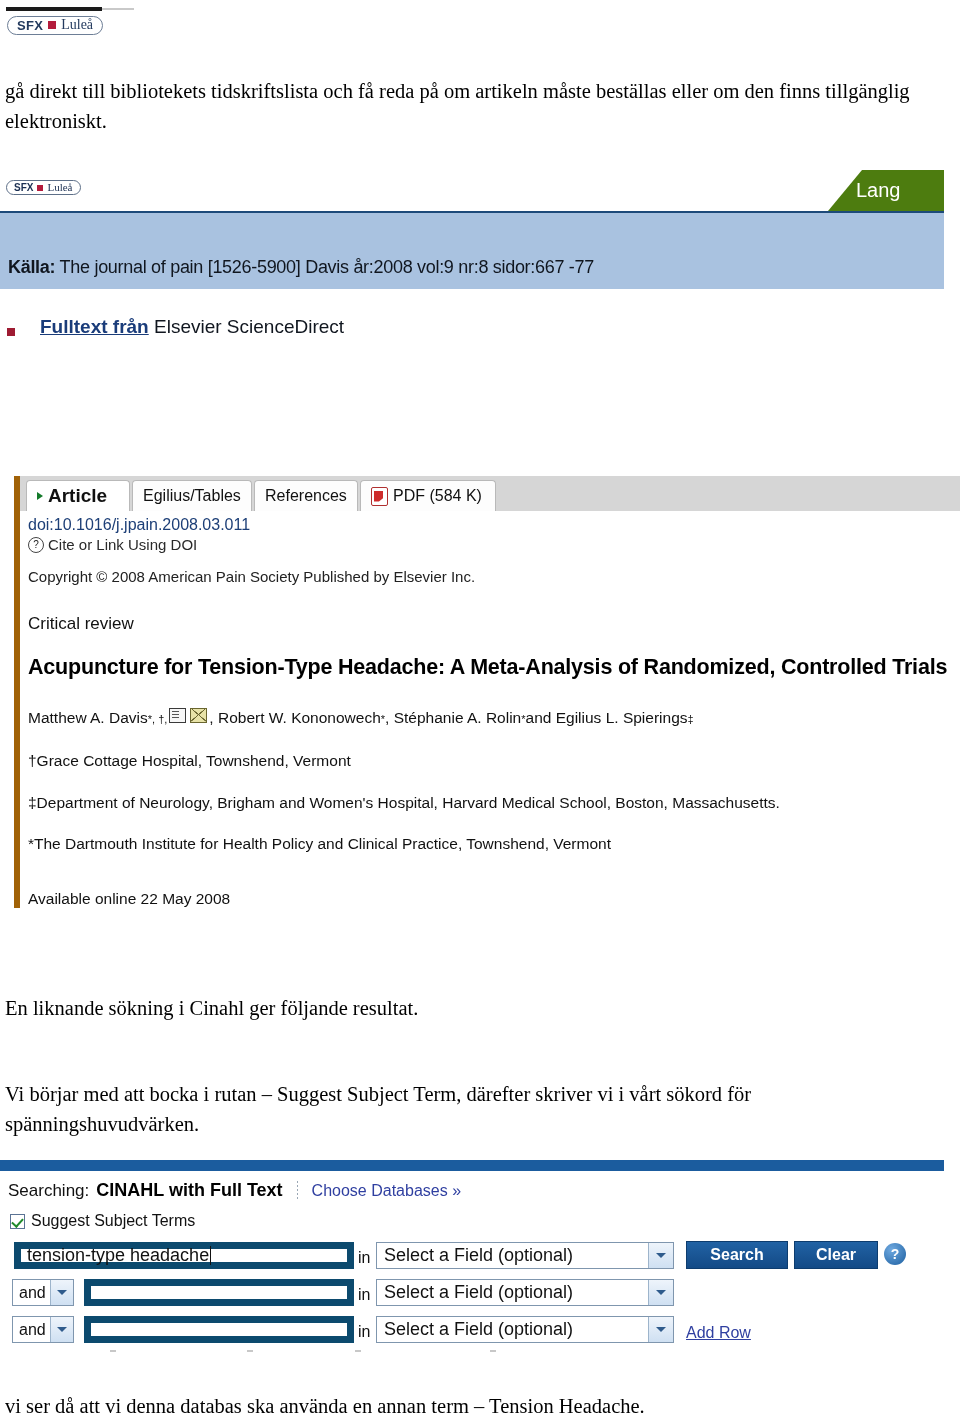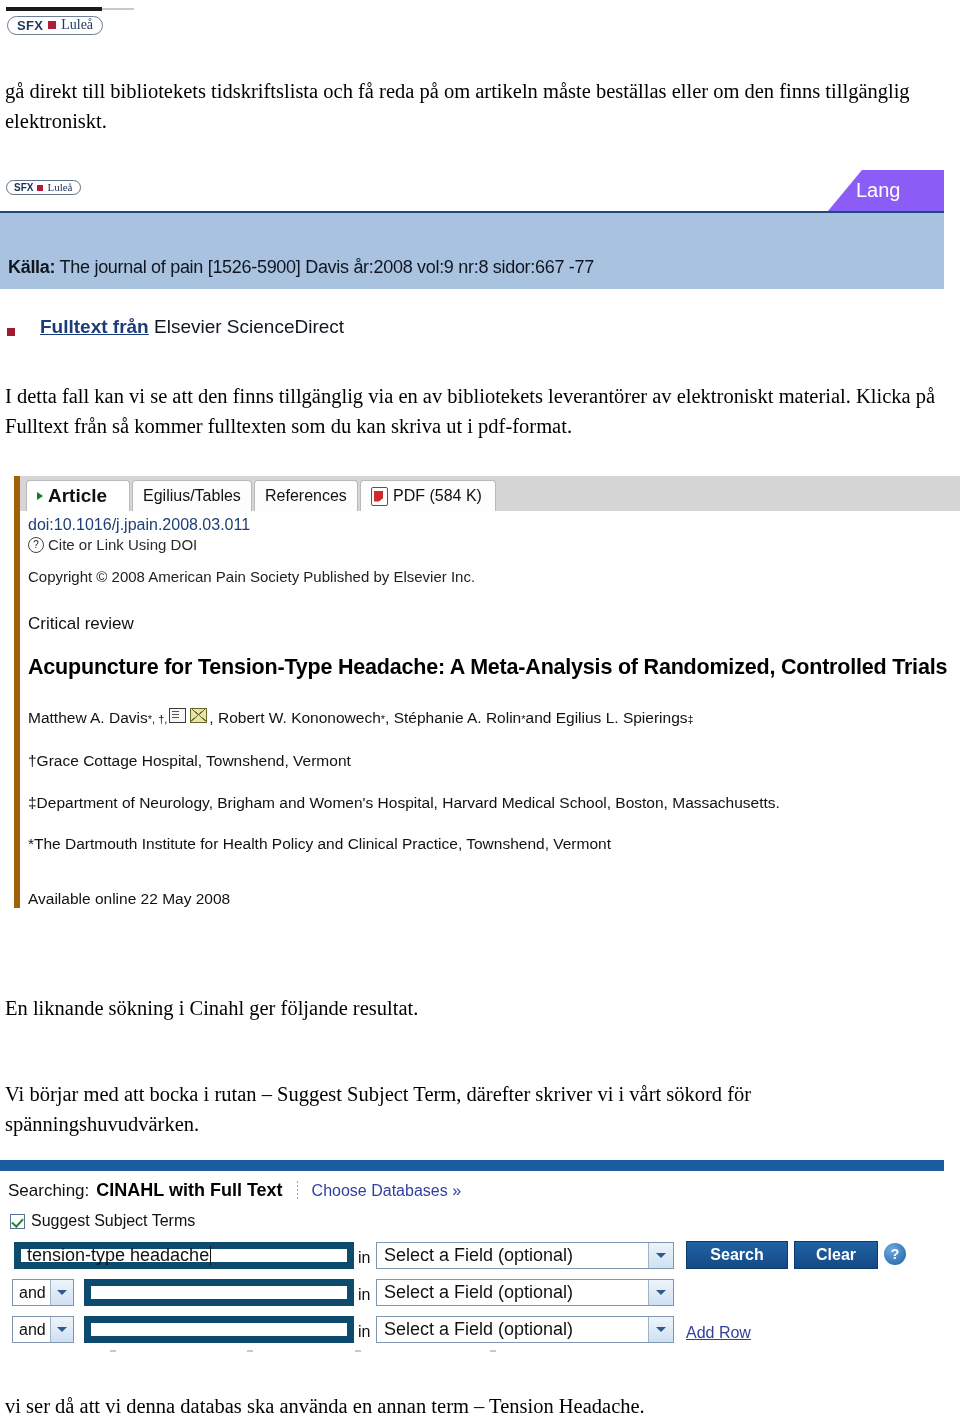--- a/index.html
+++ b/index.html
@@ -63,21 +63,21 @@
   #sfx-shot .sfx-badge2{
     position:absolute;left:6px;top:10px;
     border:1px solid #5d6f88;border-radius:10px;
     padding:1px 7px;background:#fff;display:inline-flex;align-items:center;gap:4px;line-height:1;
   }
   #sfx-shot .sfx-badge2 .w{font-family:"Liberation Sans",sans-serif;font-weight:bold;font-size:10px;color:#1b2f52;}
   #sfx-shot .sfx-badge2 .sq{width:6px;height:6px;background:#b31b3c;display:inline-block;}
   #sfx-shot .sfx-badge2 .c{font-family:"Liberation Serif",serif;font-size:11px;color:#1b2f52;}
   #sfx-shot .lang-tab{
     position:absolute;right:0;top:0;height:41px;width:116px;
-    background:#8b5cf6;color:#ffffff;
+    background:#4d7c0f;color:#ffffff;
     font-family:"Liberation Sans",sans-serif;font-size:20px;
     display:flex;align-items:center;padding-left:28px;box-sizing:border-box;
     clip-path:polygon(34px 0, 100% 0, 100% 100%, 0 100%);
   }
   #sfx-shot .lang-tab::before{
     content:"";position:absolute;left:0;top:0;width:0;height:0;
   }
   #sfx-shot .cite-box{
     position:absolute;left:0;top:43px;width:944px;height:76px;
     background:#a9c2e0;
@@ -323,21 +323,20 @@
 
     <div class="ft-row">
       <span class="ft-bullet"></span>
       <span class="ft-text">
         <span class="lnk">Fulltext från</span>
         <span>Elsevier ScienceDirect</span>
       </span>
     </div>
   </div>
 
-  <div class="para" id="para-fulltext">I detta fall kan vi se att den finns tillgänglig via en av bibliotekets leverantörer av elektroniskt material. Klicka på Fulltext från så kommer fulltexten som du kan skriva ut i pdf-format.</div>
 
   <div id="sd-shot">
     <div class="tabbar"></div>
 
     <div class="tab active" id="tab-article">
       <span class="tri"></span>
       <span>Article</span>
     </div>
     <div class="tab" id="tab-figures">
       <span>Egilius/Tables</span>

